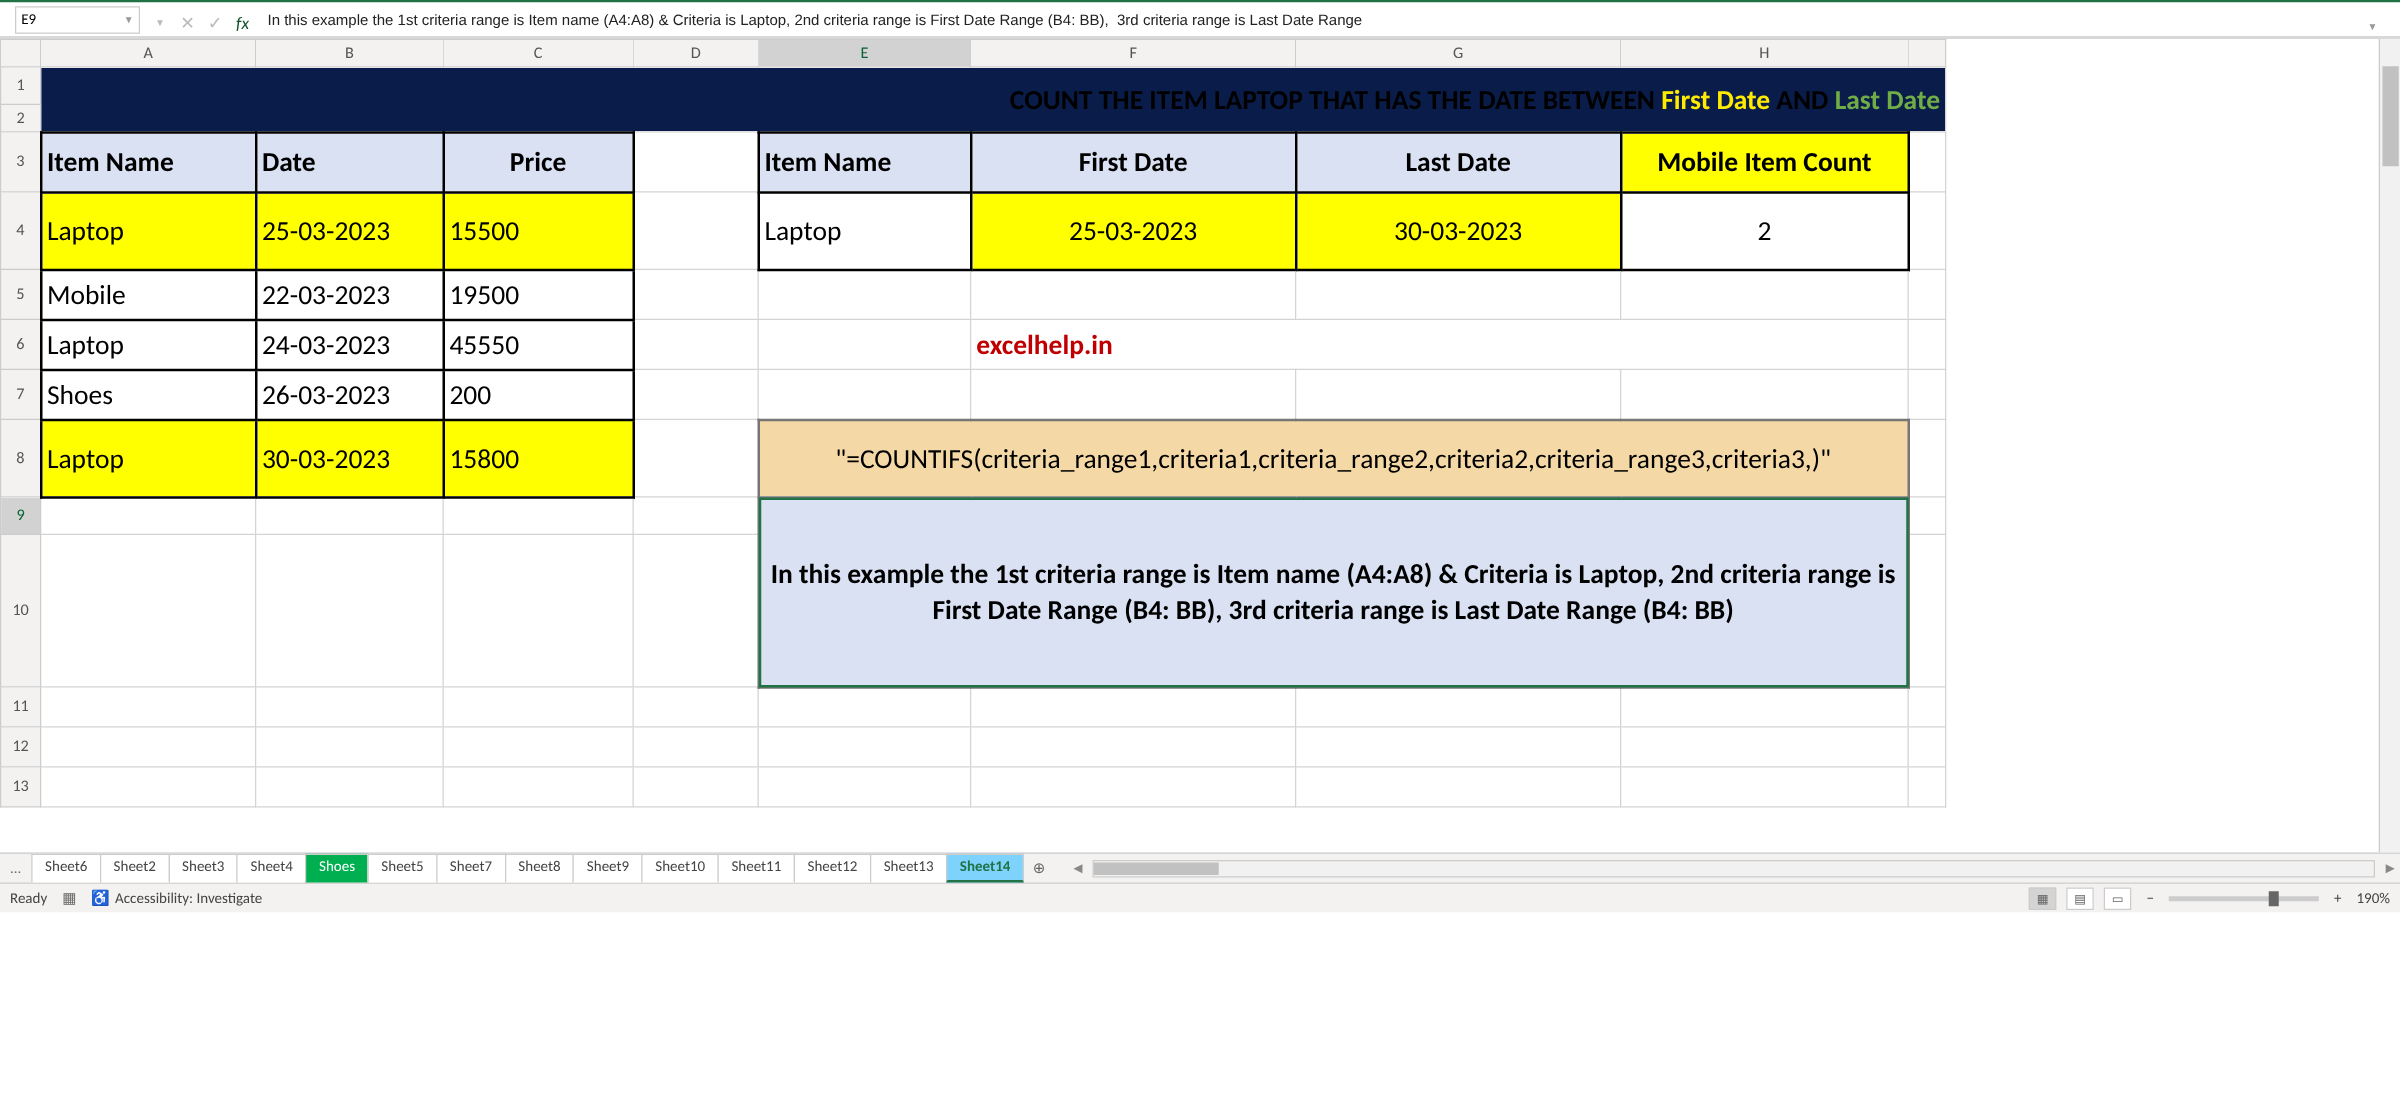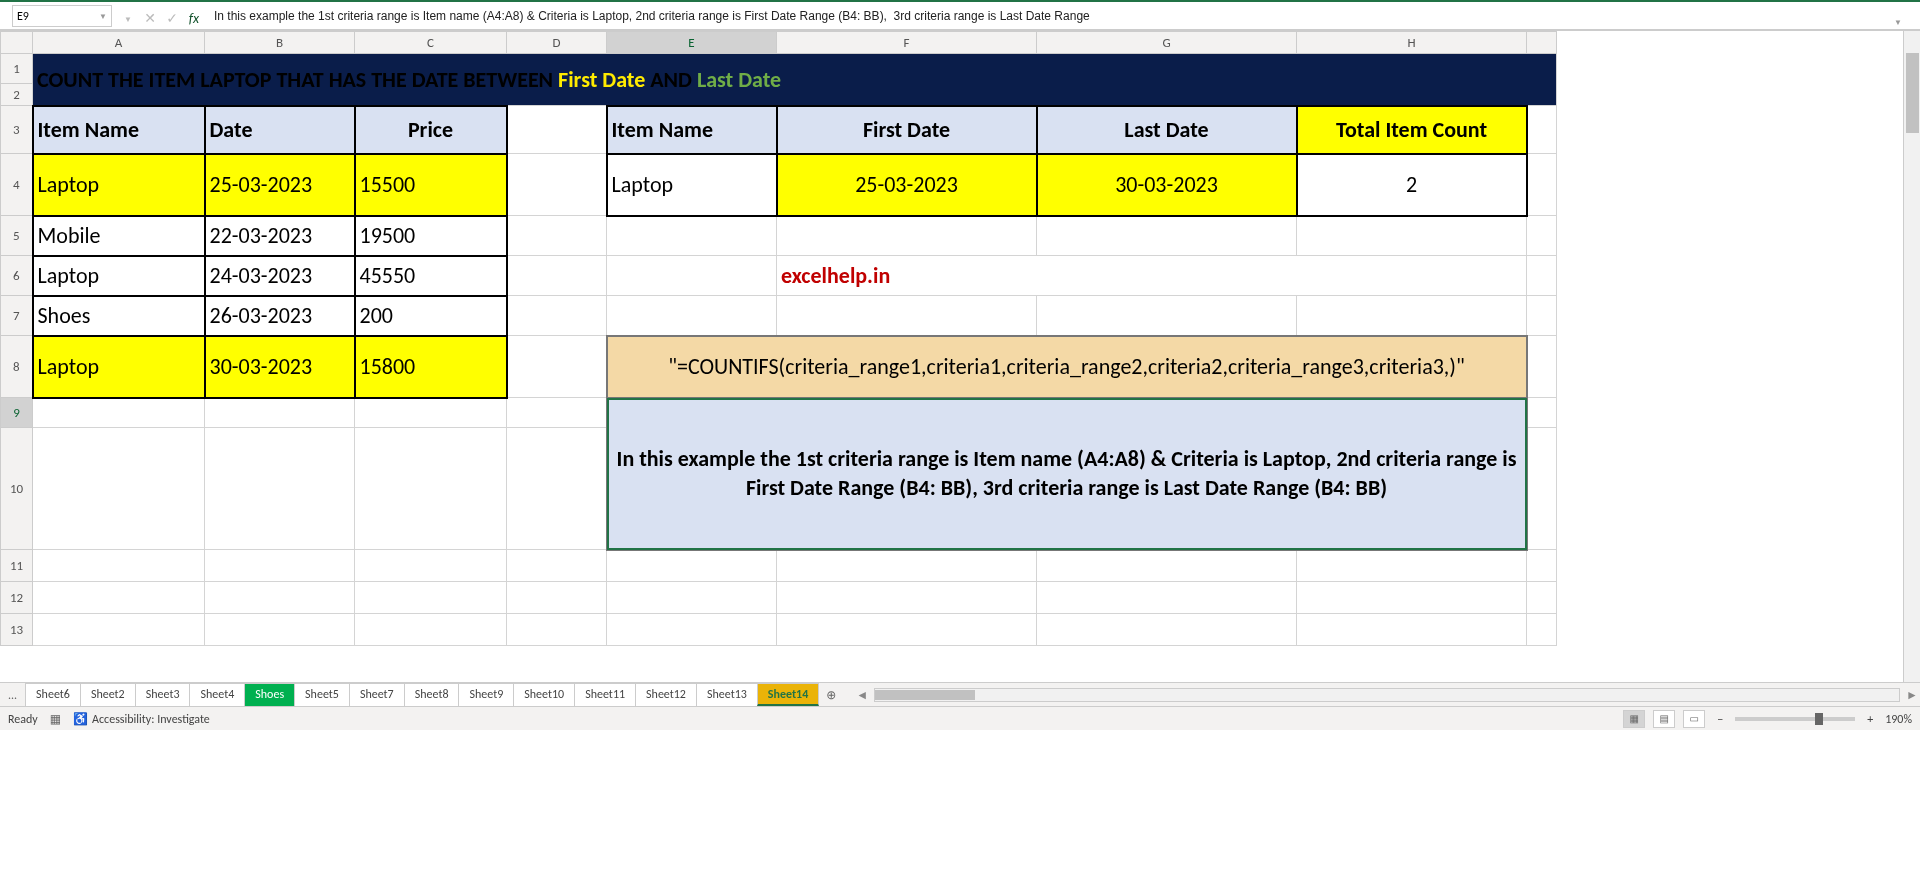--- a/index.html
+++ b/index.html
@@ -12,39 +12,39 @@
 .fb-icons span { width:16px; text-align:center; cursor:pointer; }
 .fx { font-style:italic; color:#14532d; }
 .formula-input { flex:1; height:22px; border:none; font-size:12px; padding:0 4px; outline:none; color:#222; }
 .fb-end-dd { color:#999; font-size:8px; padding:0 6px; }
 .grid-area { position:relative; height:652px; overflow:hidden; border-top:1px solid #ccc; }
 table.sheet { border-collapse:collapse; table-layout:fixed; }
 .sheet th, .sheet td { border:1px solid #d4d4d4; background:#fff; font-size:22px; color:#000; vertical-align:middle; padding:0 4px; overflow:hidden; height:30px; }
 .sheet thead th { background:#f3f2f1; color:#555; font-weight:normal; font-size:13px; height:22px; text-align:center; border:1px solid #ccc; position:sticky; top:0; }
 .sheet tbody th { background:#f3f2f1; color:#555; font-weight:normal; font-size:13px; width:32px; text-align:center; border:1px solid #ccc; }
 .corner { background:#f3f2f1!important; border:1px solid #ccc!important; }
-.title-cell { background:#0a1d4a!important; color:#fff; font-weight:bold; font-size:23px; text-align:left; }
+.title-cell { background:#0a1d4a!important; color:#fff; font-weight:bold; font-size:23px; text-align:right; }
 .title-cell .fd { color:#ffeb00; }
 .title-cell .ld { color:#70ad47; }
 .hdr { background:#d9e1f2!important; font-weight:bold; font-size:22px; border:2px solid #000!important; }
 .hdr-y { background:#ffff00!important; font-weight:bold; font-size:22px; border:2px solid #000!important; text-align:center; }
 .dcell { border:2px solid #000!important; font-size:22px; }
 .ycell { background:#ffff00!important; border:2px solid #000!important; font-size:22px; }
 .center { text-align:center; }
 .website { color:#c00000!important; font-weight:bold; font-size:22px; text-align:left; }
 .formula-box { background:#f4d9a6!important; color:#000; font-size:22px; text-align:center; border:2px solid #777!important; }
 .explain-box { background:#d9e1f2!important; color:#5b9bd5; font-weight:bold; font-size:22px; text-align:center; border:2px solid #777!important; line-height:1.3; padding:8px!important; }
 .selected-outline { outline:2px solid #217346; outline-offset:-2px; }
 .vscroll { position:absolute; right:0; top:0; width:17px; height:100%; background:#f1f1f1; border-left:1px solid #ccc; }
 .vscroll .thumb { position:absolute; top:22px; left:2px; width:13px; height:80px; background:#c1c1c1; }
 .sheet-tabs { display:flex; align-items:center; height:24px; background:#f3f2f1; border-top:1px solid #ccc; font-size:12px; }
 .tab-nav { padding:0 8px; color:#666; cursor:pointer; }
 .tab { padding:3px 10px; border:1px solid #ccc; border-bottom:none; background:#fff; color:#444; cursor:pointer; margin-right:-1px; }
 .tab.green { background:#00b050; color:#fff; }
-.tab.active { background:#eab308; color:#217346; font-weight:bold; border-bottom:2px solid #217346; }
+.tab.active { background:#7dd3fc; color:#217346; font-weight:bold; border-bottom:2px solid #217346; }
 .new-sheet { padding:0 8px; color:#666; cursor:pointer; }
 .hscroll { flex:1; height:14px; margin:0 4px; background:#f1f1f1; border:1px solid #ccc; position:relative; }
 .hscroll .hthumb { position:absolute; left:0; top:1px; height:10px; width:100px; background:#c1c1c1; }
 .status-bar { display:flex; align-items:center; justify-content:space-between; height:24px; background:#f3f2f1; border-top:1px solid #ccc; font-size:12px; padding:0 8px; color:#444; }
 .status-left { display:flex; align-items:flex-end; gap:12px; }
 .status-right { display:flex; align-items:center; gap:8px; }
 .view-btn { width:22px; height:18px; border:1px solid #ccc; background:#fff; display:flex; align-items:center; justify-content:center; cursor:pointer; font-size:10px; color:#666; }
 .view-btn.active { background:#d4d4d4; }
 .zoom-slider { width:120px; height:4px; background:#ccc; position:relative; }
 .zoom-slider .zthumb { position:absolute; top:-4px; left:80px; width:8px; height:12px; background:#666; }
@@ -108,21 +108,21 @@
         </tr>
         <tr>
           <th style="height: 48px;">3</th>
           <td class="hdr">Item Name</td>
           <td class="hdr">Date</td>
           <td class="hdr center">Price</td>
           <td></td>
           <td class="hdr">Item Name</td>
           <td class="hdr center">First Date</td>
           <td class="hdr center">Last Date</td>
-          <td class="hdr-y">Total Item Count</td>
+          <td class="hdr-y">Mobile Item Count</td>
           <td></td>
         </tr>
         <tr>
           <th style="height: 62px;">4</th>
           <td class="ycell">Laptop</td>
           <td class="ycell">25-03-2023</td>
           <td class="ycell">15500</td>
           <td></td>
           <td class="dcell">Laptop</td>
           <td class="ycell center">25-03-2023</td>

